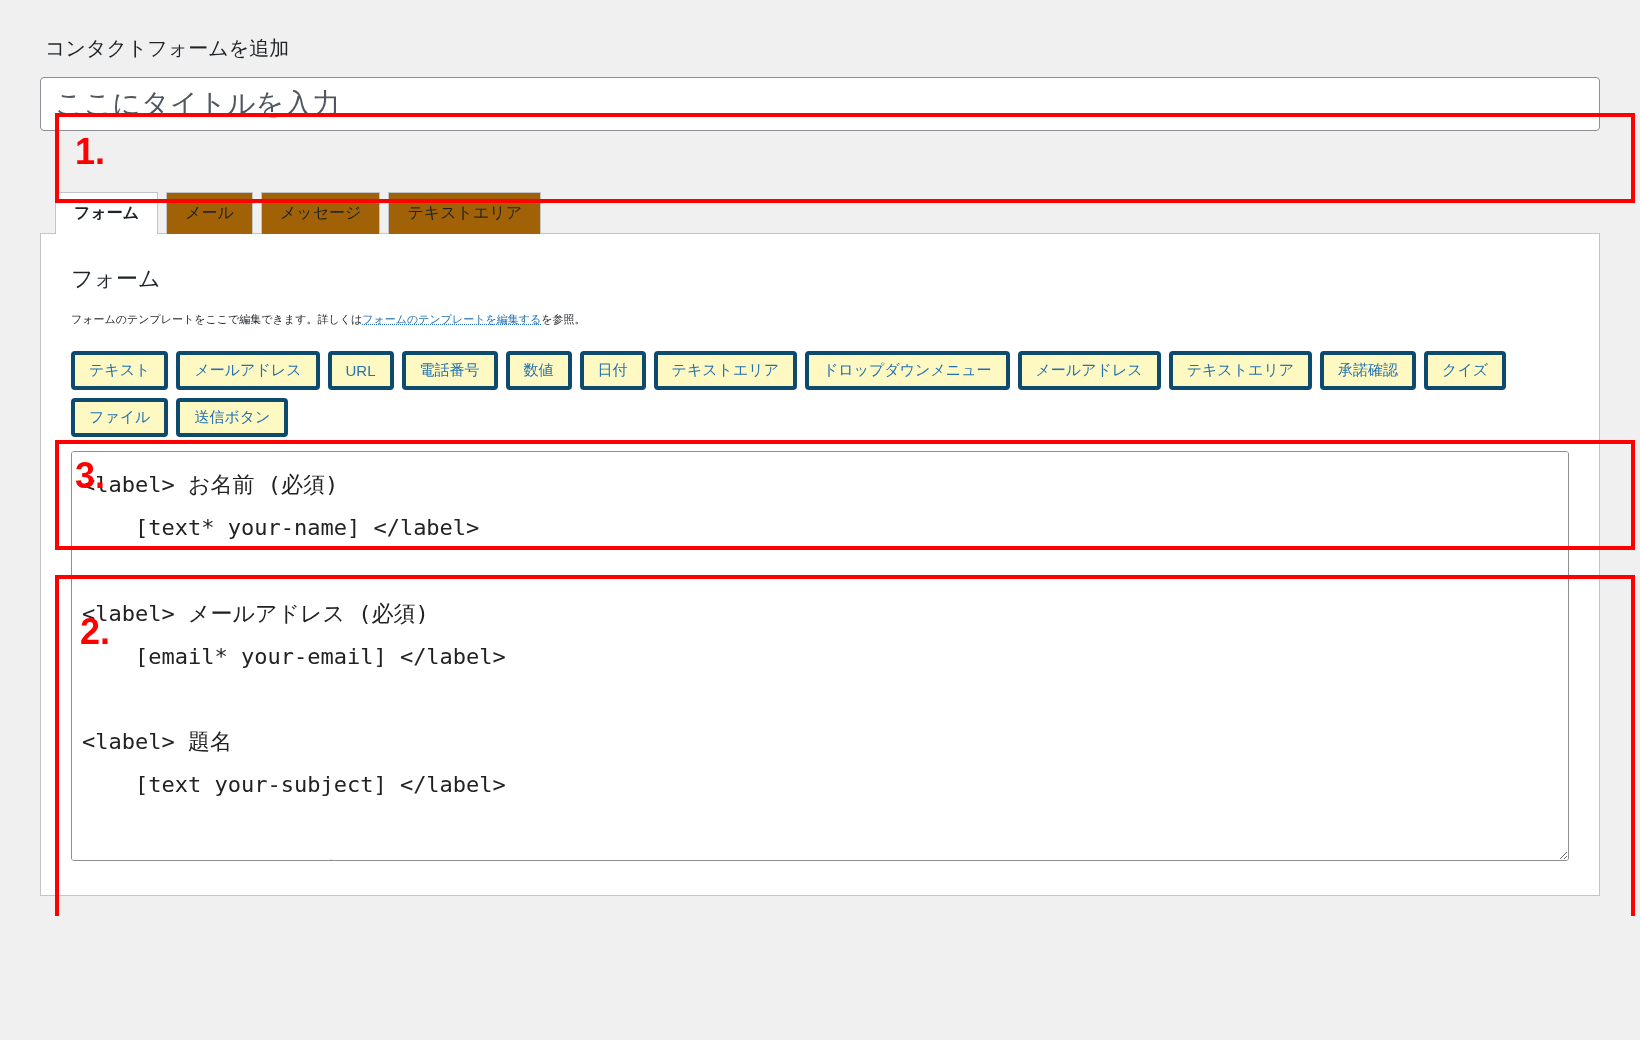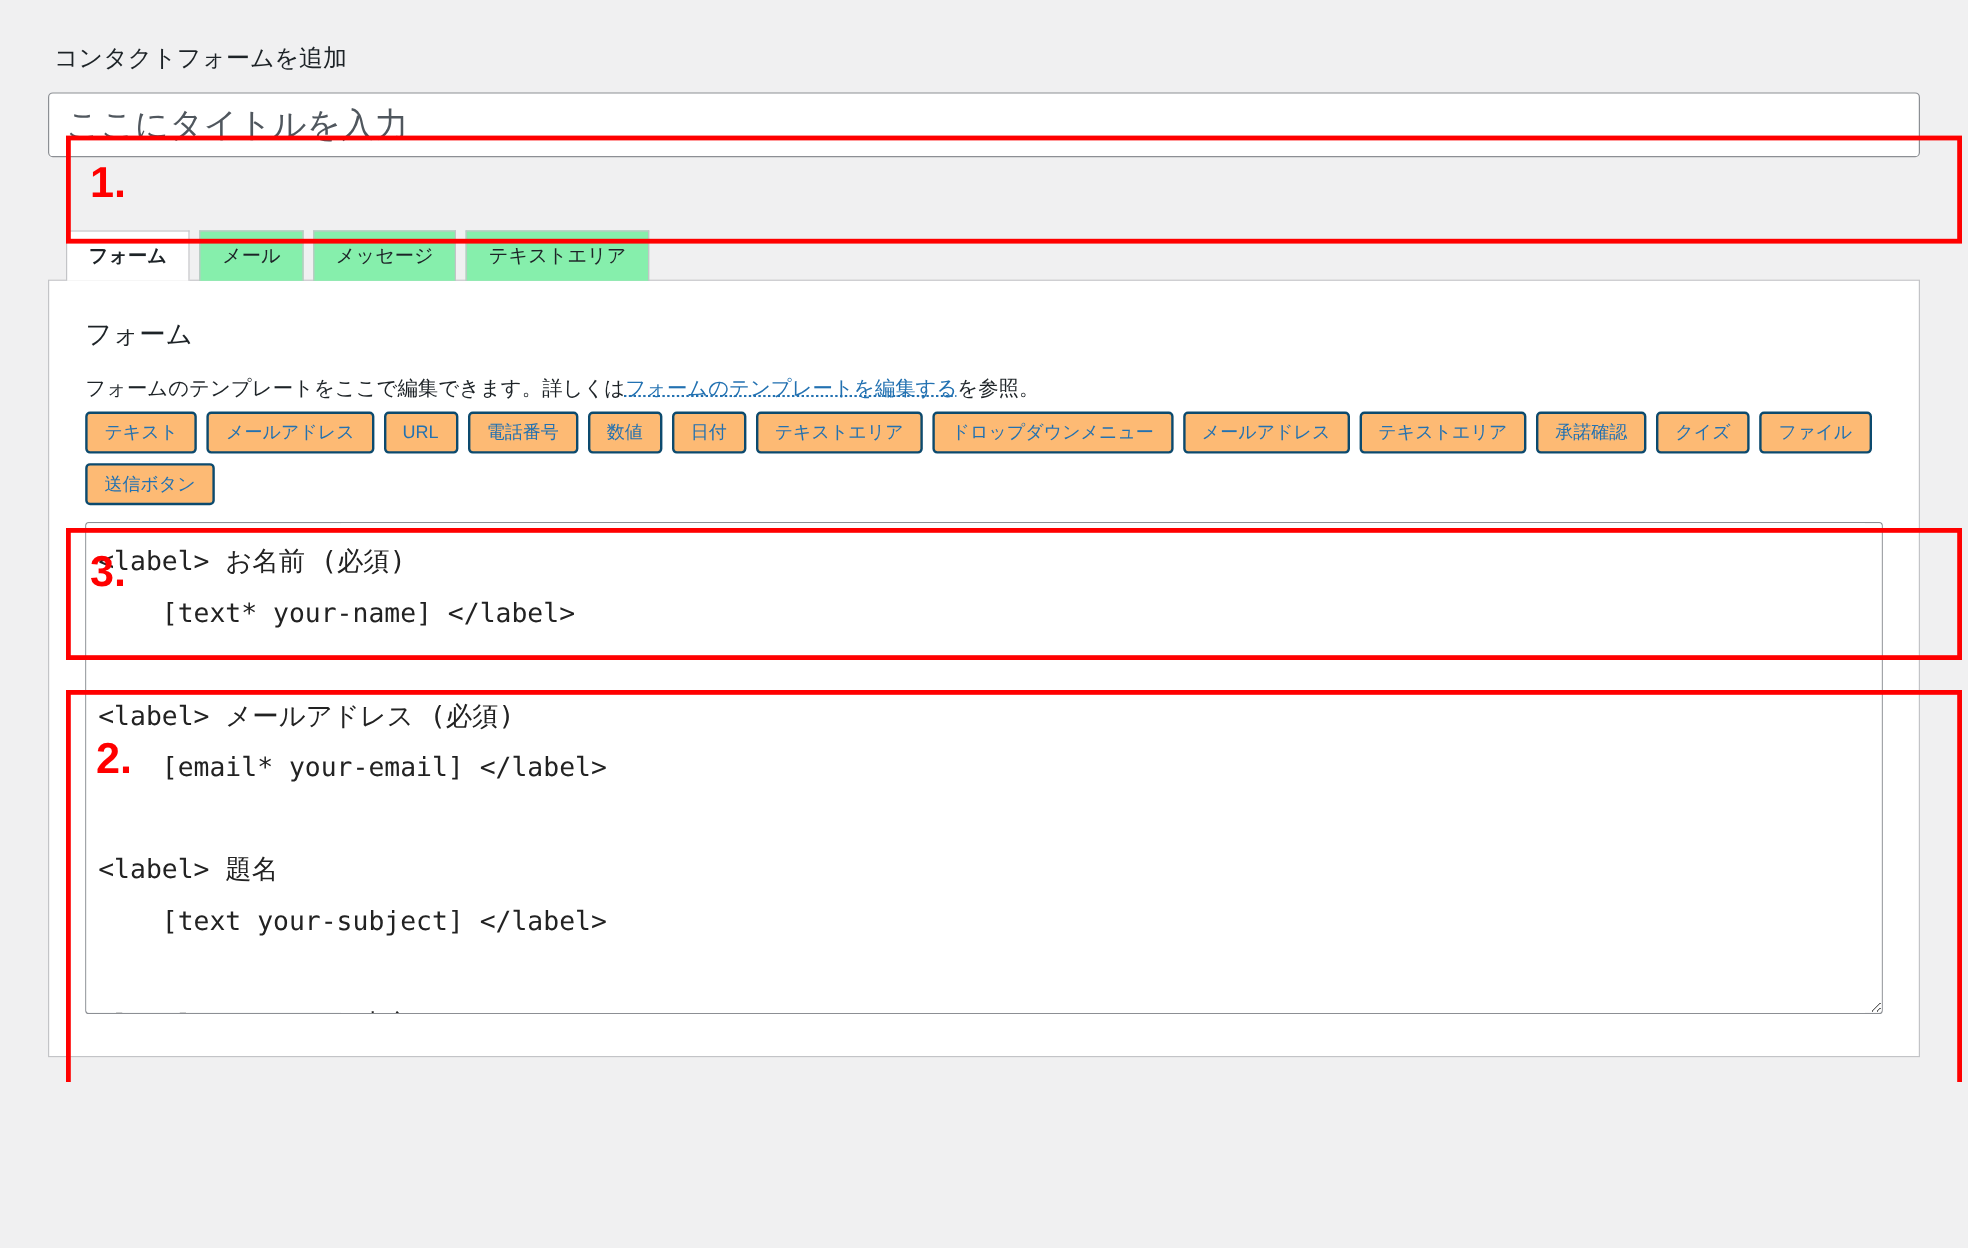--- a/index.html
+++ b/index.html
@@ -44,21 +44,21 @@
       color: #a7aaad;
     }
     .title-input::placeholder { color: #50575e; }
     .tabs-wrap { padding-left: 25px; }
     .tabs {
       display: flex;
       gap: 8px;
     }
     .tab {
       padding: 10px 18px;
-      background: #86efac;
+      background: #a16207;
       border: 1px solid #c3c4c7;
       border-bottom: none;
       font-size: 16px;
       cursor: pointer;
       position: relative;
       top: 1px;
     }
     .tab.active {
       background: #fff;
       font-weight: 700;
@@ -71,36 +71,36 @@
       padding: 30px;
       margin-left: 10px;
       margin-right: 10px;
     }
     .panel-title {
       font-size: 22px;
       font-weight: 500;
       margin-bottom: 18px;
     }
     .panel-help {
-      font-size: 17px;
-      margin-bottom: 8px;
+      font-size: 11px;
+      margin-bottom: 24px;
     }
     .panel-help a {
       color: #2271b1;
       text-decoration: underline dotted;
     }
     .tag-buttons {
       display: flex;
       flex-wrap: wrap;
       gap: 8px;
       margin-bottom: 14px;
     }
     .tag-btn {
-      background: #fdba74;
-      border: 2px solid #0c4a6e;
+      background: #fef9c3;
+      border: 4px solid #0c4a6e;
       color: #2271b1;
       padding: 6px 14px;
       font-size: 15px;
       border-radius: 4px;
       cursor: pointer;
       white-space: nowrap;
     }
     .form-textarea {
       width: 100%;
       min-height: 410px;

